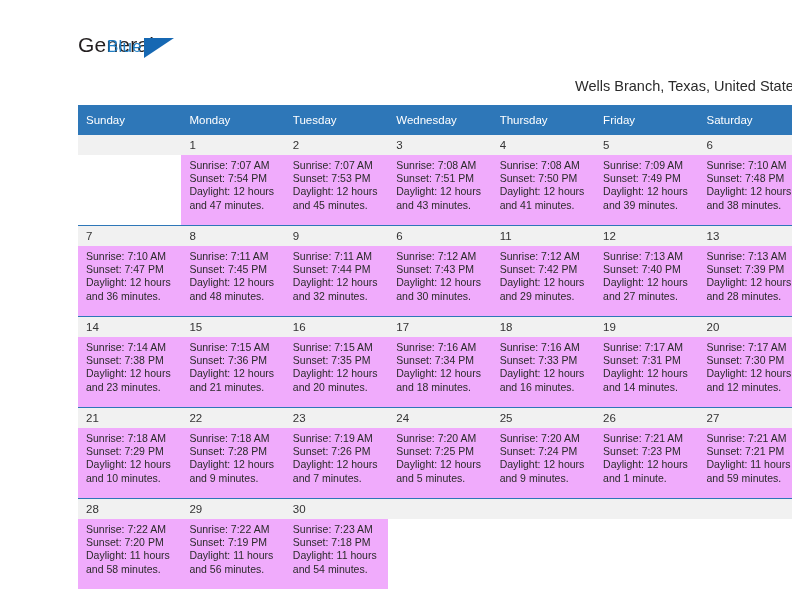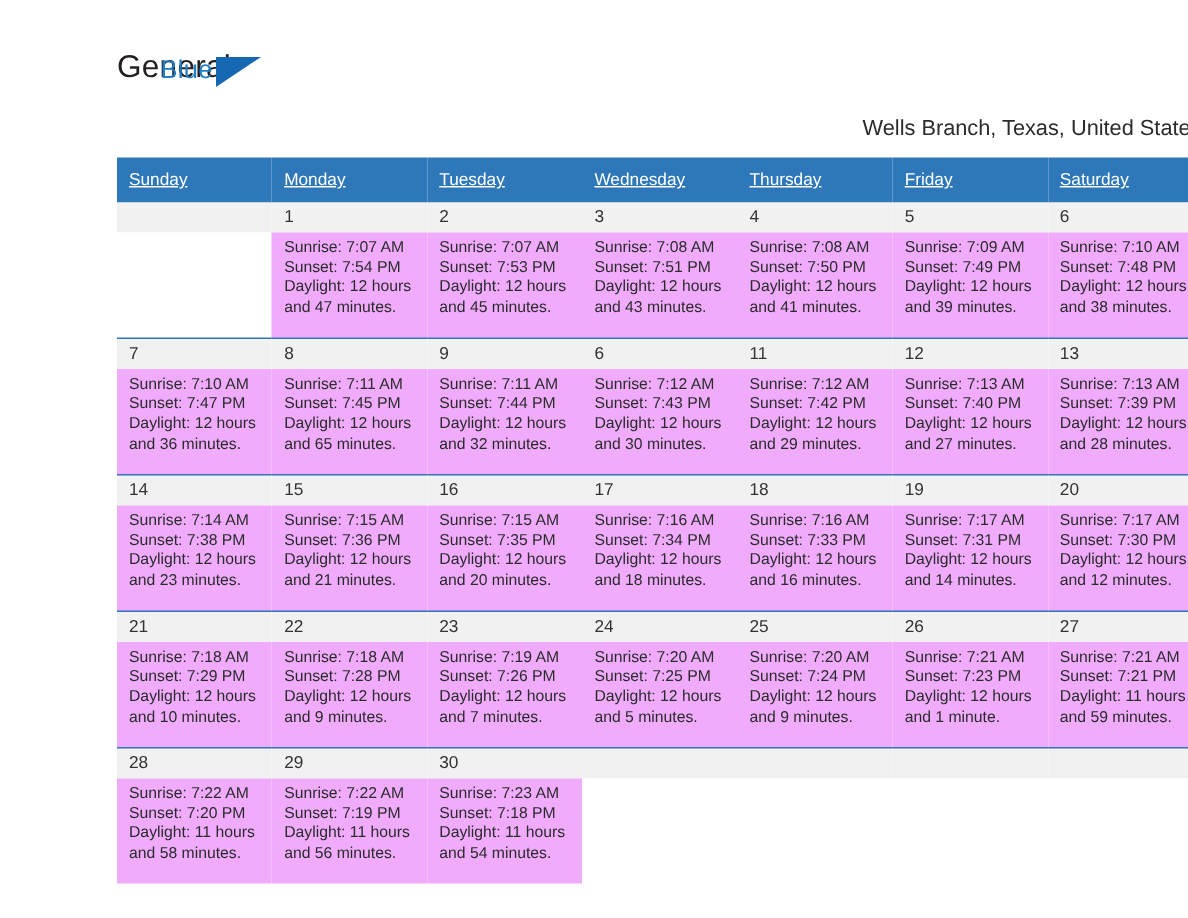--- a/index.html
+++ b/index.html
@@ -98,21 +98,20 @@
   }
   .cal-table th {
     background: #2e77b8;
     color: #ffffff;
     font-size: 11.5px;
     font-weight: normal;
     text-align: left;
     padding: 5px 0 5px 8px;
     height: 20px;
     border: none;
-    text-decoration: underline;
   }
   .daynum-cell {
     background: #f1f1f1;
     border-top: 1px solid #2e77b8;
     font-size: 11.5px;
     color: #333333;
     padding: 3px 0 3px 8px;
     height: 14px;
     vertical-align: top;
     line-height: 14px;
@@ -229,21 +228,21 @@
             <td class="detail-cell">
               <span class="detail-line">Sunrise: 7:10 AM</span>
               <span class="detail-line">Sunset: 7:47 PM</span>
               <span class="detail-daylight">Daylight: 12 hours</span>
               <span class="detail-daylight">and 36 minutes.</span>
             </td>
             <td class="detail-cell">
               <span class="detail-line">Sunrise: 7:11 AM</span>
               <span class="detail-line">Sunset: 7:45 PM</span>
               <span class="detail-daylight">Daylight: 12 hours</span>
-              <span class="detail-daylight">and 65 minutes.</span>
+              <span class="detail-daylight">and 48 minutes.</span>
             </td>
             <td class="detail-cell">
               <span class="detail-line">Sunrise: 7:11 AM</span>
               <span class="detail-line">Sunset: 7:44 PM</span>
               <span class="detail-daylight">Daylight: 12 hours</span>
               <span class="detail-daylight">and 32 minutes.</span>
             </td>
             <td class="detail-cell">
               <span class="detail-line">Sunrise: 7:12 AM</span>
               <span class="detail-line">Sunset: 7:43 PM</span>

